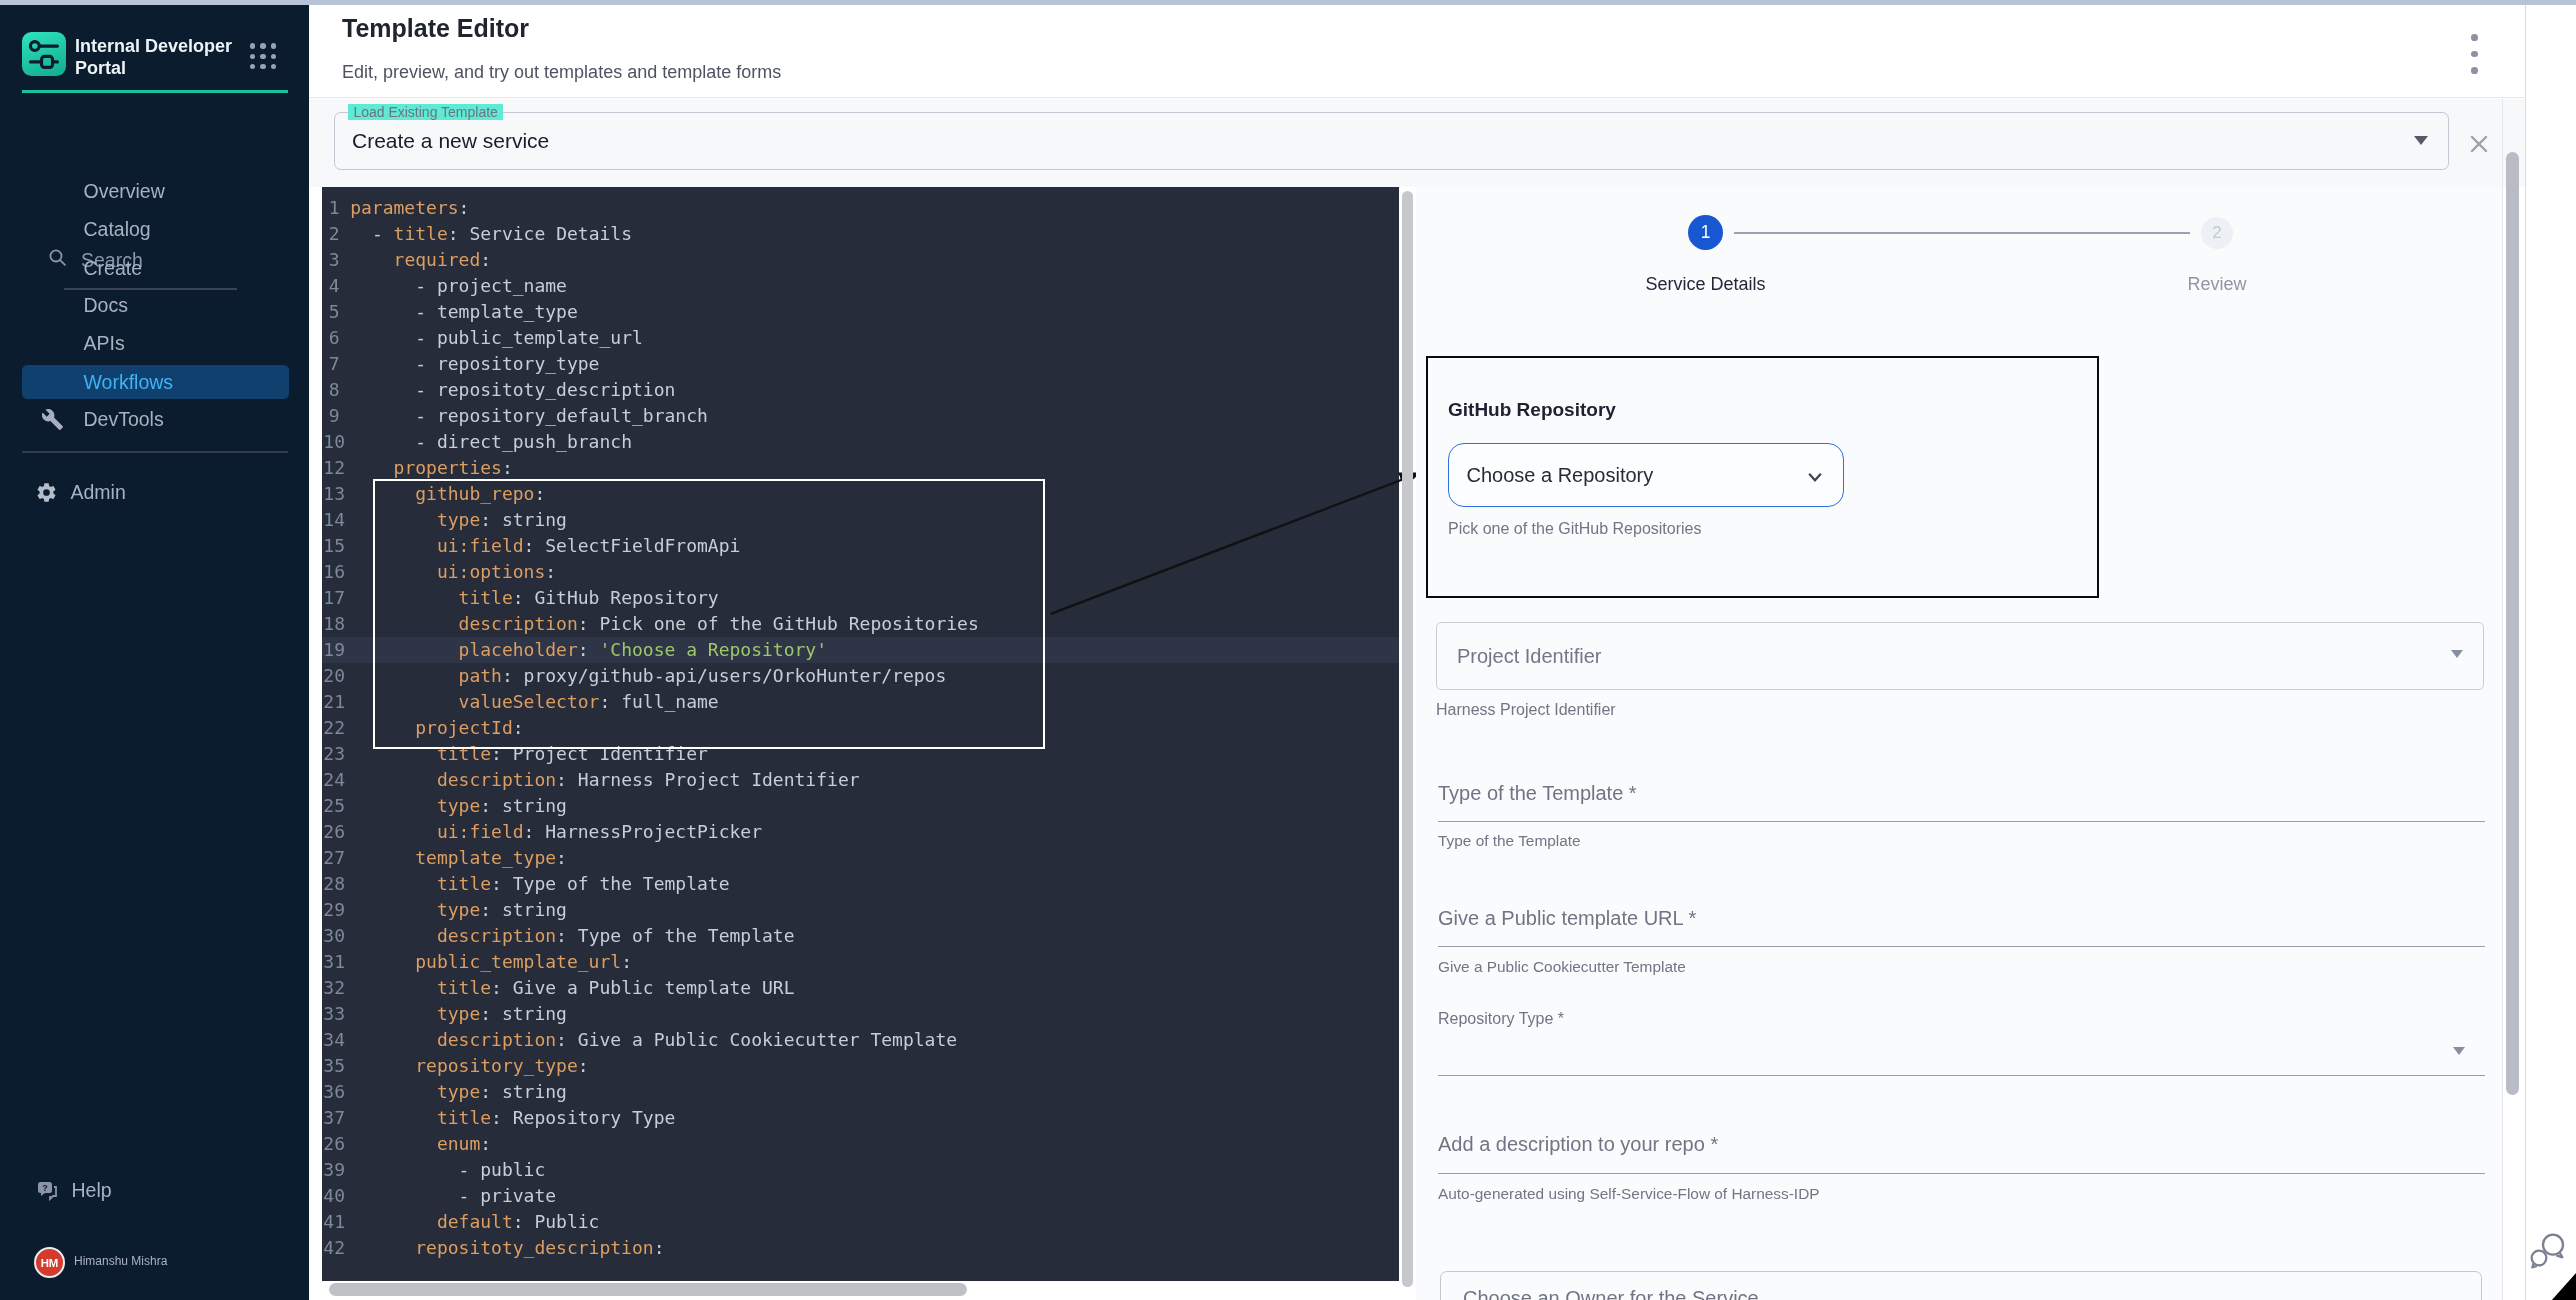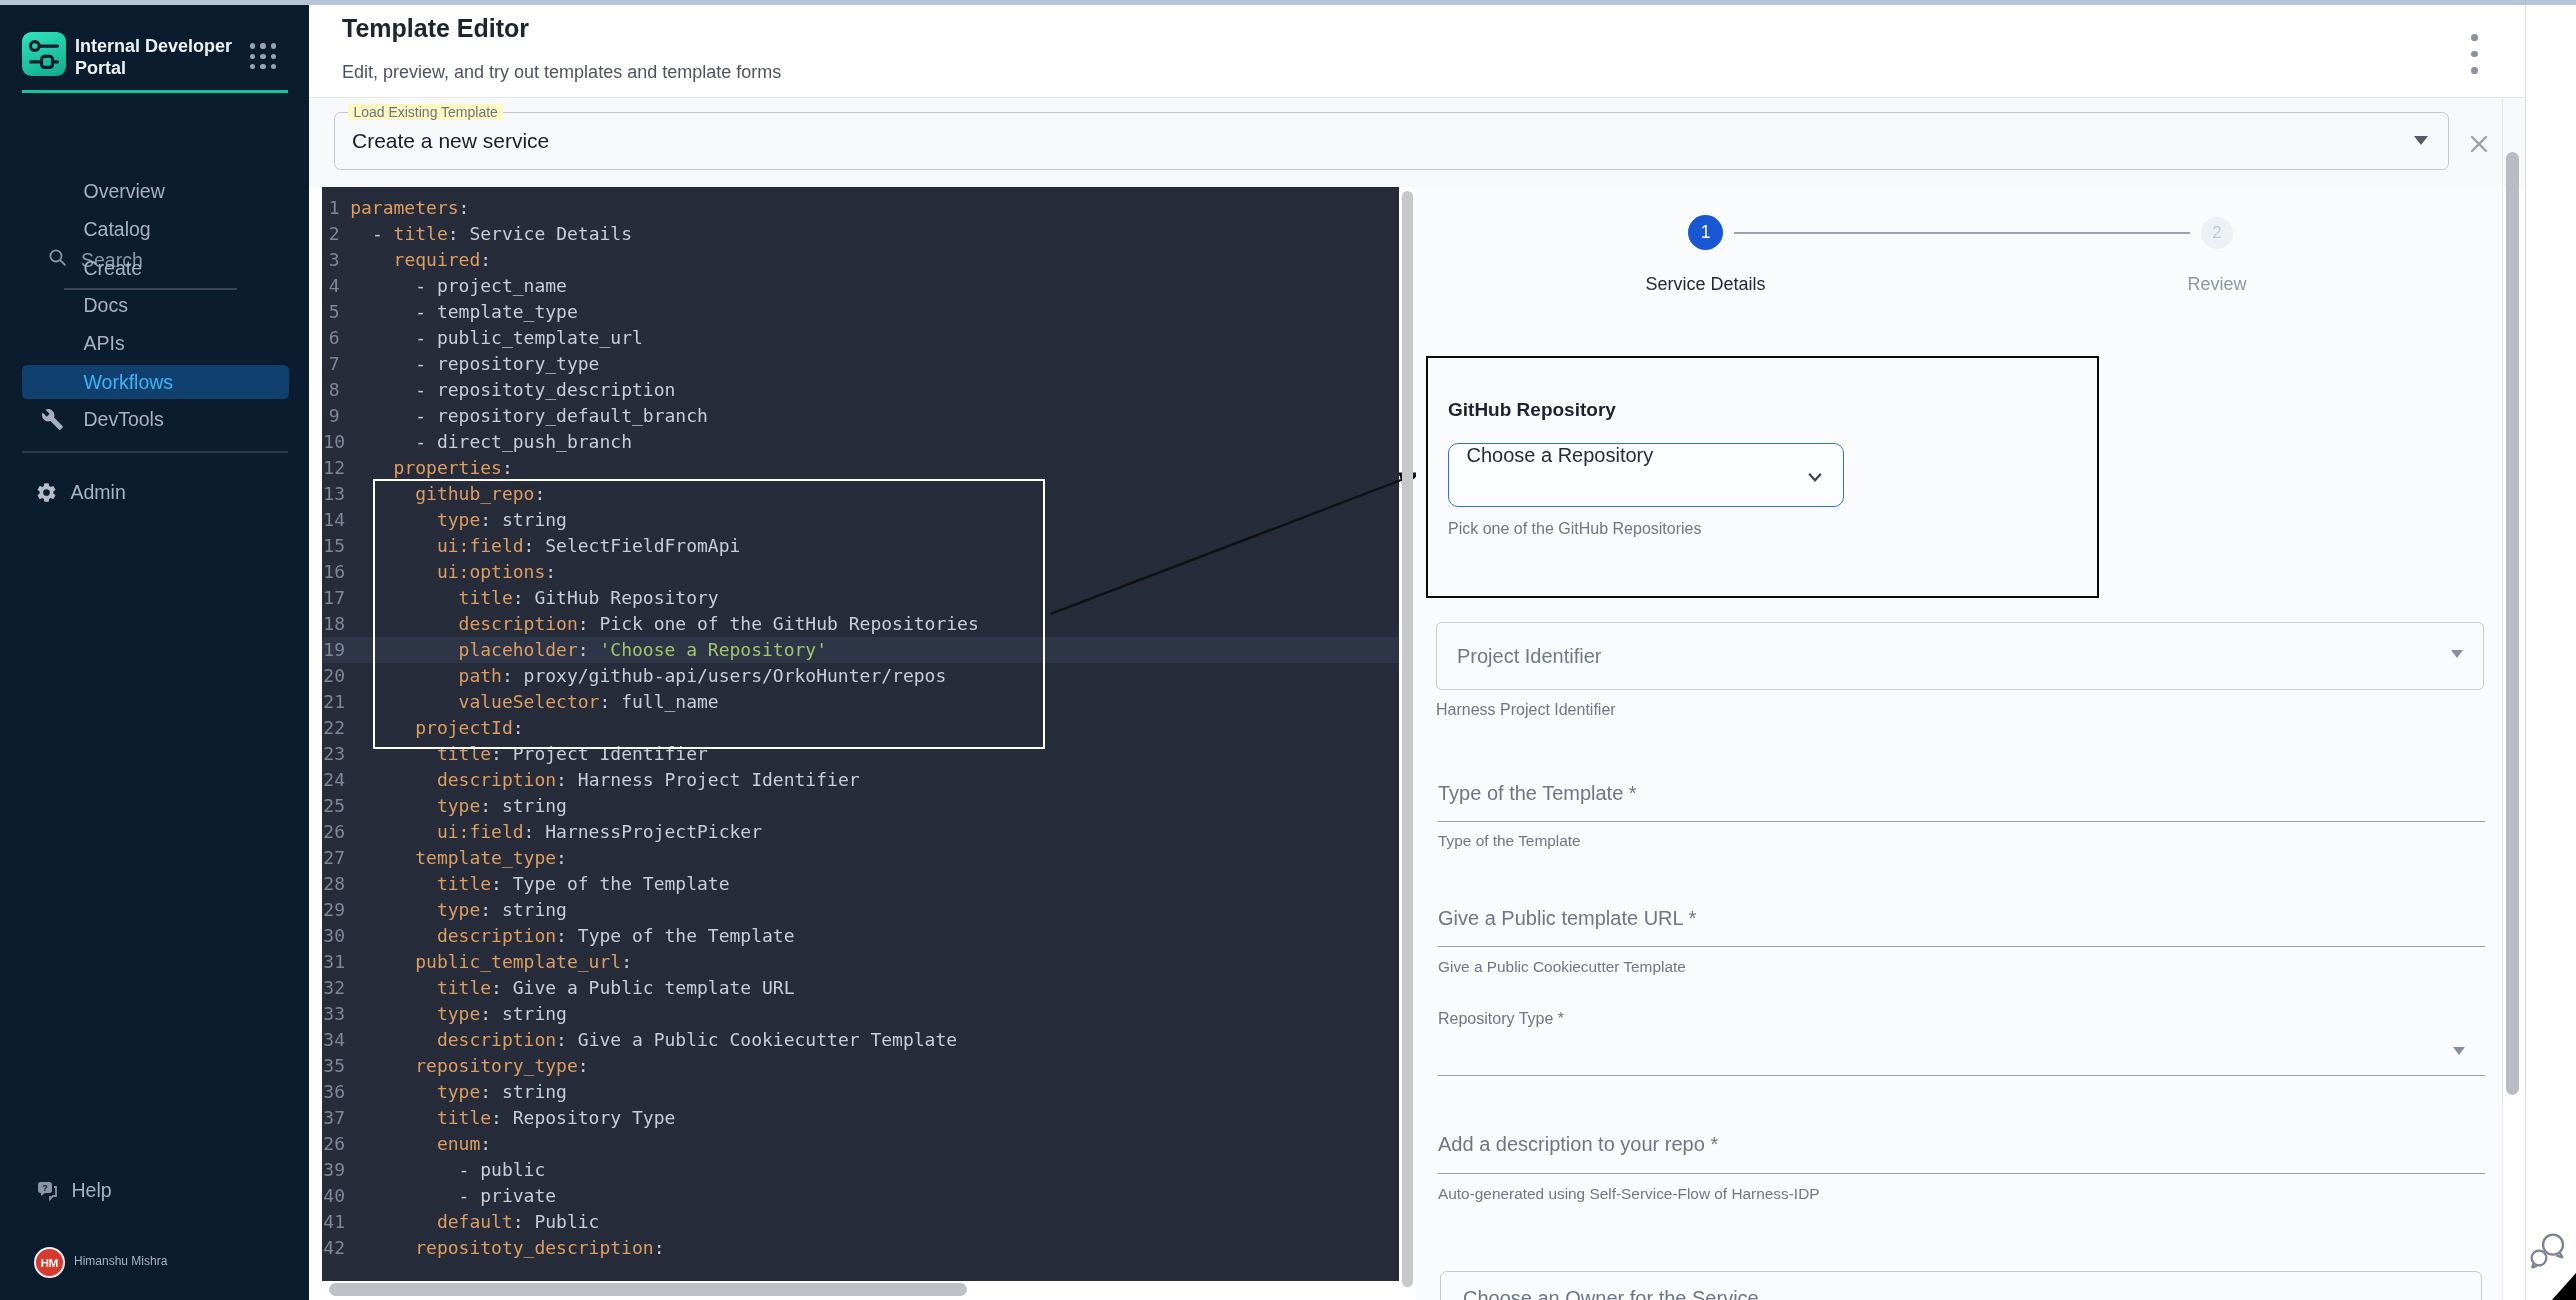--- a/index.html
+++ b/index.html
@@ -50,21 +50,21 @@
            border-bottom:1.3px solid #e4e6eb; }
   #page-title{ left:342px; top:14px; font-size:25px; font-weight:bold; color:#20242f; }
   #page-subtitle{ left:342px; top:62px; font-size:18px; color:#4e5361; }
   #kebab{ left:2471px; top:34px; width:8px; height:40px; display:flex; flex-direction:column; justify-content:space-between; }
   #kebab i{ width:6.7px; height:6.7px; border-radius:50%; background:#8d92a3; }
 
   
   #loader-row{ left:309px; top:99px; width:2216px; height:88px; background:#f7f8fa; }
   #loader-select{ left:334px; top:112px; width:2115px; height:58px; border:1.3px solid #c3c7d1;
                   border-radius:6.7px; background:#f7f8fa; }
-  #loader-label{ left:348px; top:104px; font-size:14px; color:#6e7382; background:#fef9c3; padding:0 5.4px; }
+  #loader-label{ left:348px; top:104px; font-size:14px; color:#6e7382; background:#5eead4; padding:0 5.4px; }
   #loader-value{ left:352px; top:129px; font-size:21px; color:#191d2b; }
   #loader-caret{ left:2414px; top:136px; width:0; height:0;
                  border-left:7.4px solid transparent; border-right:7.4px solid transparent;
                  border-top:9.4px solid #555b68; }
 
   
   #editor{ left:322px; top:187px; width:1077px; height:1094px; background:#262c3a;
            overflow:hidden; padding-top:8px;
            font-family:"DejaVu Sans Mono", monospace; font-size:18px; }
   .cl{ display:flex; height:26px; line-height:26px; white-space:pre; }
@@ -87,21 +87,21 @@
   .step-circle{ border-radius:50%; display:flex; align-items:center; justify-content:center; }
   #step1{ left:1688px; top:215px; width:35px; height:35px; background:#1757d2; color:#fff; font-size:17.5px; }
   #step2{ left:2201px; top:217px; width:32px; height:32px; background:#edf0f5; color:#c3c9d4; font-size:17px; }
   #step-line{ left:1734px; top:232px; width:456px; height:2px; background:#9ba1ae; }
   #step1-label{ left:1618px; top:274px; width:175px; text-align:center; font-size:18px; color:#23293a; font-weight:500; }
   #step2-label{ left:2150px; top:274px; width:134px; text-align:center; font-size:18px; color:#8f96a4; }
 
   #gh-box{ left:1426px; top:356px; width:673px; height:242px; border:2px solid #0a0a0a; }
   #gh-label{ left:1448px; top:399px; font-size:19px; font-weight:bold; color:#1c2230; }
   #gh-select{ left:1448px; top:443px; width:396px; height:64px; border:1.3px solid #2f6fe4;
-              border-radius:10px; background:#fcfdfe; display:flex; align-items:flex-start; }
+              border-radius:16px; background:#fcfdfe; display:flex; align-items:center; }
   #gh-select-value{ margin-left:17.5px; font-size:20px; color:#262b36; }
   #gh-helper{ left:1448px; top:520px; font-size:16px; color:#707684; }
 
   #proj-select{ left:1436px; top:622px; width:1048px; height:68px; border:1.3px solid #c9cdd6;
                 border-radius:5.4px; display:flex; align-items:center; }
   #proj-value{ margin-left:20px; font-size:20px; color:#717787; }
   .tri-caret{ width:0; height:0; border-left:6.7px solid transparent; border-right:6.7px solid transparent;
               border-top:8.7px solid #878ea0; }
   #proj-caret{ left:2451px; top:650px; }
   #proj-helper{ left:1436px; top:701px; font-size:16px; color:#707684; }

